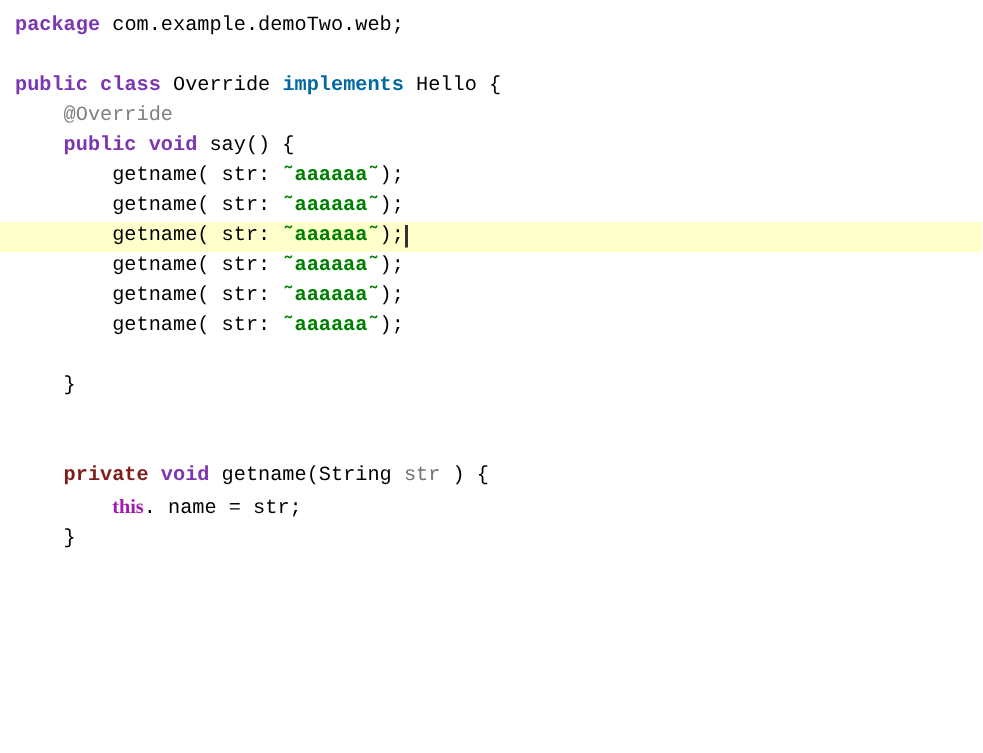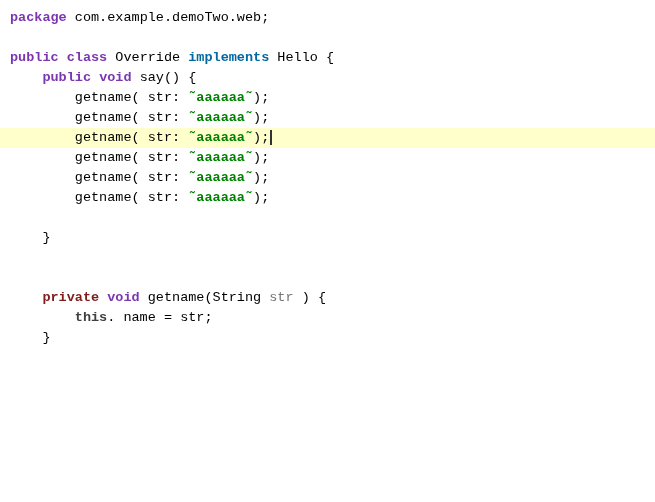--- a/index.html
+++ b/index.html
@@ -46,37 +46,38 @@
       background-color: #ffffcc;
     }
 
     
     .kw-package { color: #7b36b0; font-weight: bold; }
     .kw-public  { color: #7b36b0; font-weight: bold; text-align: right; }
     .kw-class   { color: #7b36b0; font-weight: bold; margin-top: 32px; }
     .kw-implements { color: #0369a1; font-weight: bold; text-align: center; }
     .kw-void    { color: #7b36b0; font-weight: bold; }
     .kw-private { color: #7f1d1d; font-weight: bold; }
-    .kw-this    { color: #404040; font-weight: bold; }
+    .kw-this    { color: #a21caf; font-weight: bold; font-family: Liberation Serif, serif; }
     .annotation { color: #808080; }
     .str-literal { color: #008000; font-weight: bold; }
     .str-param  { color: #737373; }
     .normal     { color: #000000; }
     @keyframes blink {
       50% { opacity: 0; }
     }
   </style>
 </head>
 <body>
 
 <div class="code-editor">
   <div class="code-area" id="code-area">
   <div class="line"><span><span class="kw-package">package</span><span class="normal"> com.example.demoTwo.web;</span></span></div>
       <div class="line"><span></span></div>
       <div class="line"><span><span class="kw-public">public</span><span class="normal"> </span><span class="kw-class">class</span><span class="normal"> Override </span><span class="kw-implements">implements</span><span class="normal"> Hello {</span></span></div>
+      <div class="line"><span><span>&nbsp;&nbsp;&nbsp;&nbsp;</span><span class="annotation">@Override</span></span></div>
       <div class="line"><span><span>&nbsp;&nbsp;&nbsp;&nbsp;</span><span class="kw-public">public</span><span class="normal"> </span><span class="kw-void">void</span><span class="normal"> say() {</span></span></div>
       <div class="line"><span><span>&nbsp;&nbsp;&nbsp;&nbsp;&nbsp;&nbsp;&nbsp;&nbsp;</span><span class="normal">getname( str: </span><span class="str-literal">˜aaaaaa˜</span><span class="normal">);</span></span></div>
       <div class="line"><span><span>&nbsp;&nbsp;&nbsp;&nbsp;&nbsp;&nbsp;&nbsp;&nbsp;</span><span class="normal">getname( str: </span><span class="str-literal">˜aaaaaa˜</span><span class="normal">);</span></span></div>
       <div class="line highlighted"><span><span>&nbsp;&nbsp;&nbsp;&nbsp;&nbsp;&nbsp;&nbsp;&nbsp;</span><span class="normal">getname( str: </span><span class="str-literal">˜aaaaaa˜</span><span class="normal">);</span><span style="border-right: 2px solid rgb(51, 51, 51); margin-left: 1px;"></span></span></div>
       <div class="line"><span><span>&nbsp;&nbsp;&nbsp;&nbsp;&nbsp;&nbsp;&nbsp;&nbsp;</span><span class="normal">getname( str: </span><span class="str-literal">˜aaaaaa˜</span><span class="normal">);</span></span></div>
       <div class="line"><span><span>&nbsp;&nbsp;&nbsp;&nbsp;&nbsp;&nbsp;&nbsp;&nbsp;</span><span class="normal">getname( str: </span><span class="str-literal">˜aaaaaa˜</span><span class="normal">);</span></span></div>
       <div class="line"><span><span>&nbsp;&nbsp;&nbsp;&nbsp;&nbsp;&nbsp;&nbsp;&nbsp;</span><span class="normal">getname( str: </span><span class="str-literal">˜aaaaaa˜</span><span class="normal">);</span></span></div>
       <div class="line"><span></span></div>
       <div class="line"><span><span>&nbsp;&nbsp;&nbsp;&nbsp;</span><span class="normal">}</span></span></div>
       <div class="line"><span></span></div>

